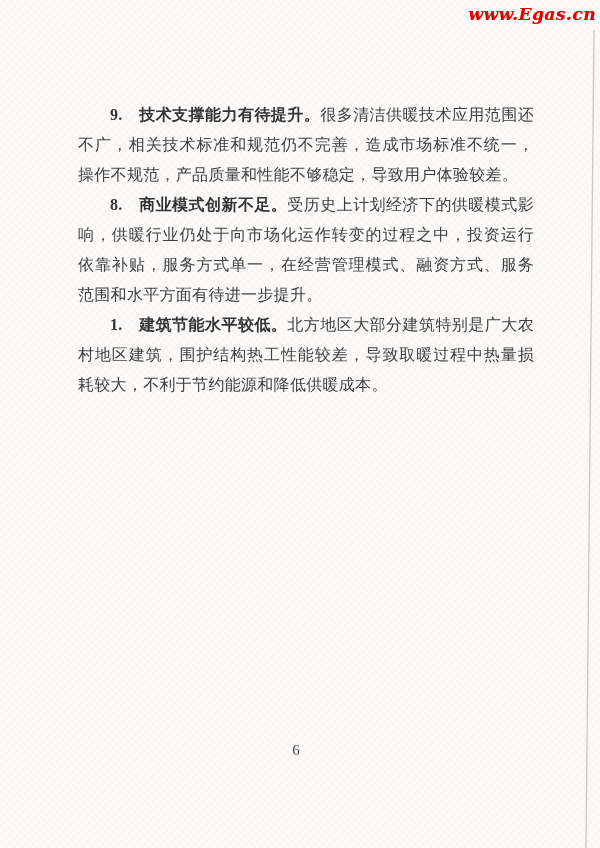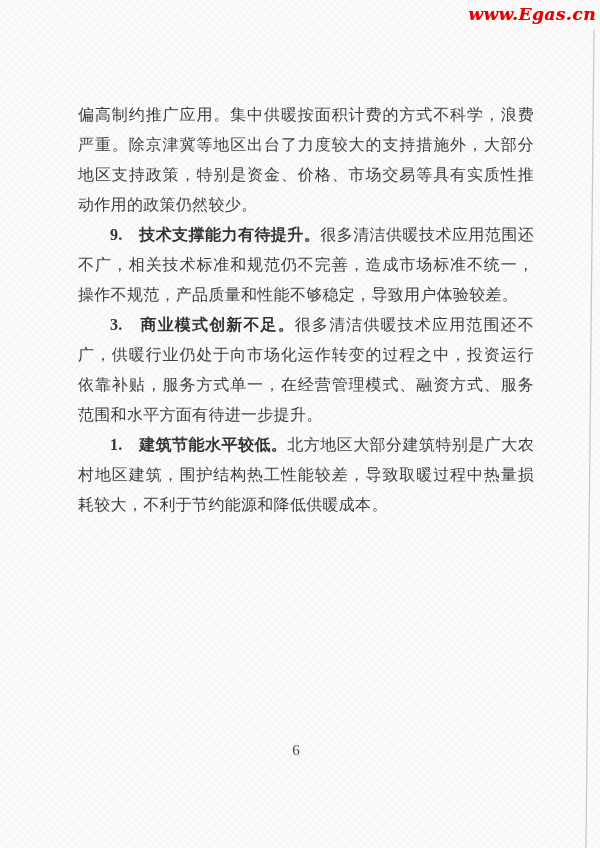--- a/index.html
+++ b/index.html
@@ -70,28 +70,25 @@
 
 <div class="page">
 
   <div class="watermark">www.Egas.cn</div>
 
   <svg class="edge-line" viewBox="0 0 600 848" xmlns="http://www.w3.org/2000/svg">
     <line x1="594" y1="30" x2="586" y2="848" stroke="#c9c8c5" stroke-width="1.3"></line>
   </svg>
 
   <div class="body-text">
-    <p class="para">
-      <span class="lead"></span><span>偏高制约推广应用。集中供暖按面积计费的方式不科学，浪费严重。除京津冀等地区出台了力度较大的支持措施外，大部分地区支持政策，特别是资金、价格、市场交易等具有实质性推动作用的政策仍然较少。</span>
-    </p>
     <p class="para indent">
       <span class="lead">9.　技术支撑能力有待提升。</span><span>很多清洁供暖技术应用范围还不广，相关技术标准和规范仍不完善，造成市场标准不统一，操作不规范，产品质量和性能不够稳定，导致用户体验较差。</span>
     </p>
     <p class="para indent">
-      <span class="lead">3.　商业模式创新不足。</span><span>很多清洁供暖技术应用范围还不广，供暖行业仍处于向市场化运作转变的过程之中，投资运行依靠补贴，服务方式单一，在经营管理模式、融资方式、服务范围和水平方面有待进一步提升。</span>
+      <span class="lead">8.　商业模式创新不足。</span><span>受历史上计划经济下的供暖模式影响，供暖行业仍处于向市场化运作转变的过程之中，投资运行依靠补贴，服务方式单一，在经营管理模式、融资方式、服务范围和水平方面有待进一步提升。</span>
     </p>
     <p class="para indent">
       <span class="lead">1.　建筑节能水平较低。</span><span>北方地区大部分建筑特别是广大农村地区建筑，围护结构热工性能较差，导致取暖过程中热量损耗较大，不利于节约能源和降低供暖成本。</span>
     </p>
   </div>
 
   <div class="page-number">6</div>
 
 </div>
 

